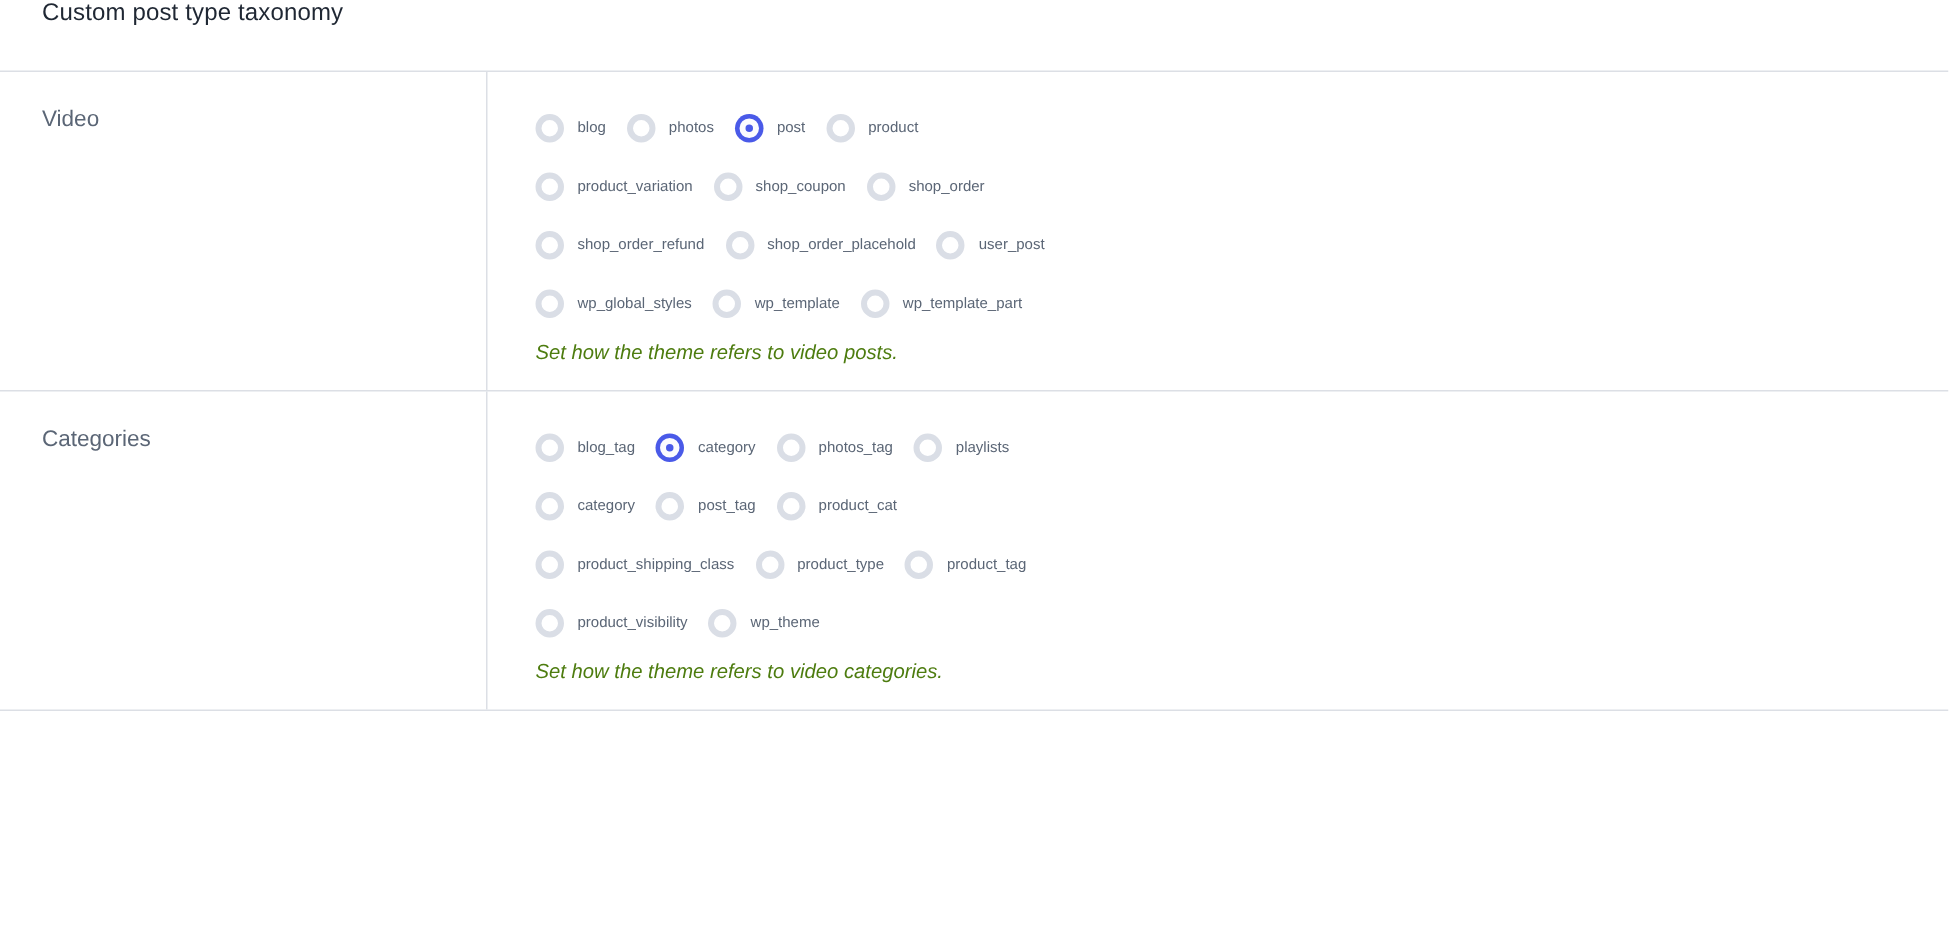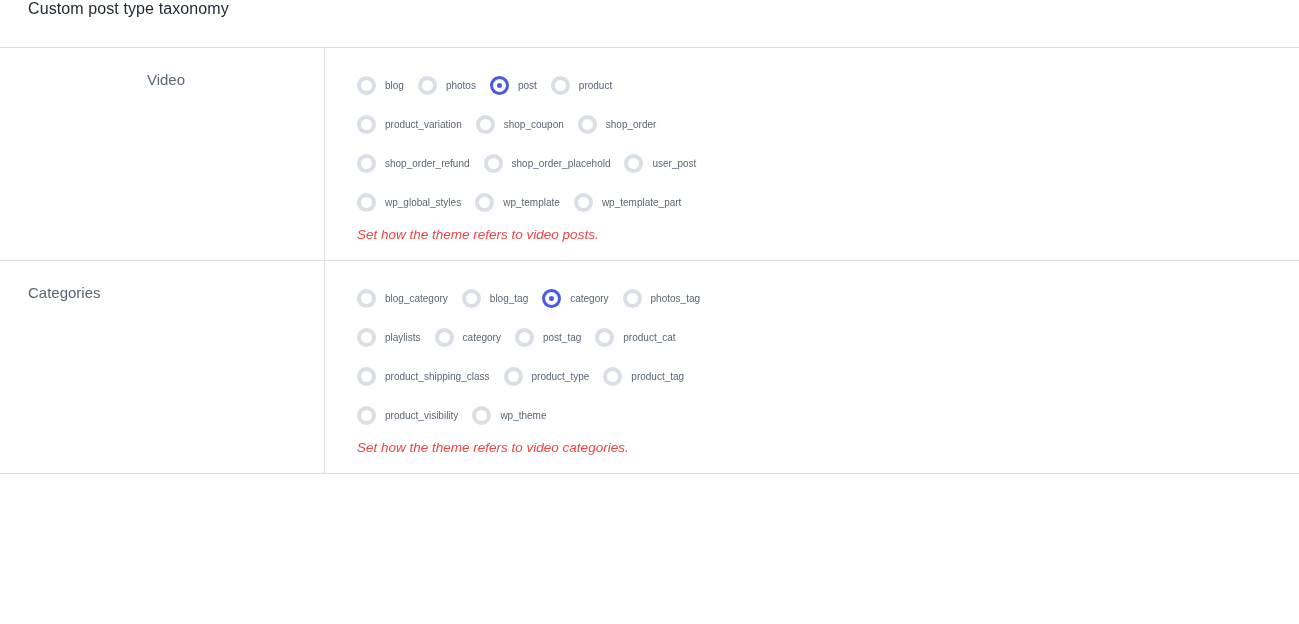--- a/index.html
+++ b/index.html
@@ -98,29 +98,29 @@
   }
   .radio-text {
     font-size: 10px;
     color: #5b6676;
     line-height: 19px;
   }
 
   .field-help {
     font-size: 13.5px;
     font-style: italic;
-    color: #ef4444;
+    color: #4d7c0f;
     line-height: 18px;
     padding-top: 4px;
     padding-bottom: 6px;
   }
 
   .row-video .field-control-cell { padding-top: 18px; }
   .row-categories .field-control-cell { padding-top: 18px; }
-  .row-video .field-label-cell { padding-top: 22px; text-align: center; }
+  .row-video .field-label-cell { padding-top: 22px; }
   .row-categories .field-label-cell { padding-top: 22px; }
 </style>
 </head>
 <body>
 
 <div class="panel">
 
   <div class="panel-header">
     <span class="panel-title">Custom post type taxonomy</span>
   </div>
@@ -189,24 +189,20 @@
         </div>
       </div>
       <div class="field-row row-categories">
         <div class="field-label-cell">
           <div class="field-label">Categories</div>
         </div>
         <div class="field-control-cell">
           <div class="radio-group">
             <label class="radio-option">
               <span class="radio-mark"></span>
-              <span class="radio-text">blog_category</span>
-            </label>
-            <label class="radio-option">
-              <span class="radio-mark"></span>
               <span class="radio-text">blog_tag</span>
             </label>
             <label class="radio-option is-checked">
               <span class="radio-mark"></span>
               <span class="radio-text">category</span>
             </label>
             <label class="radio-option">
               <span class="radio-mark"></span>
               <span class="radio-text">photos_tag</span>
             </label>

